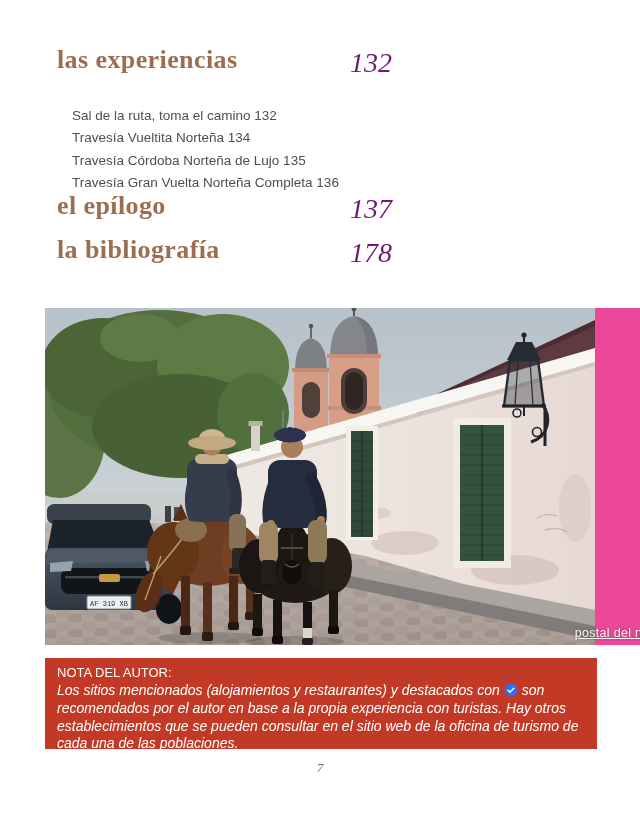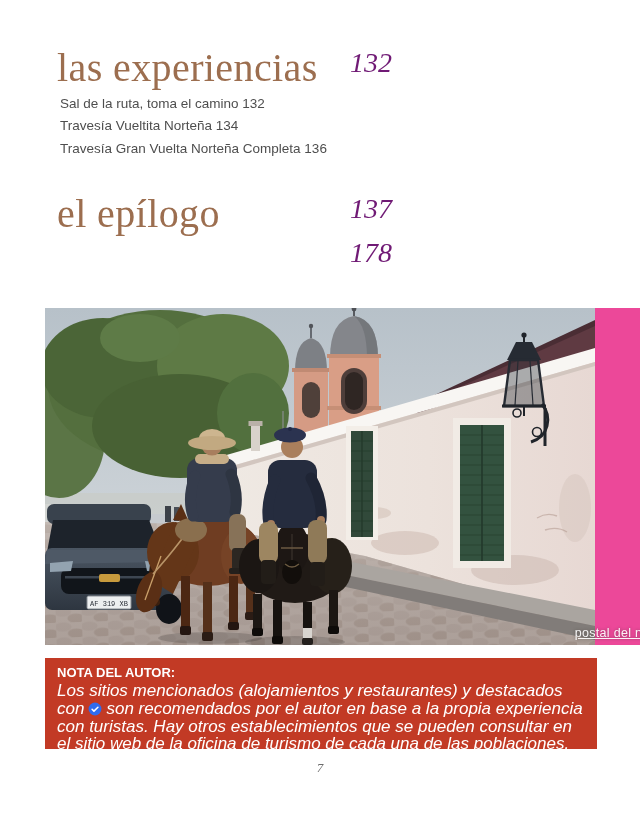--- a/index.html
+++ b/index.html
@@ -3,37 +3,37 @@
 <meta charset="utf-8">
 <style>
   html,body{margin:0;padding:0;background:#ffffff;}
   .page{position:relative;width:640px;height:828px;background:#ffffff;overflow:hidden;
         font-family:"Liberation Sans",sans-serif;}
   
   .toc-row{position:absolute;left:57px;width:420px;height:44px;}
   .toc-row.sec0{top:44px;}
   .toc-row.sec1{top:190px;}
   .toc-row.sec2{top:234px;}
-  .toc-row h2{margin:0;font-family:"Liberation Serif",serif;font-weight:400;
-              font-size:40px;line-height:1.2;color:#9c6e4f;letter-spacing:.4px;}
+  .toc-row h2{margin:0;font-family:"Liberation Serif",serif;font-weight:700;
+              font-size:26px;line-height:1.2;color:#9c6e4f;letter-spacing:.4px;}
   .pagenum{position:absolute;left:293px;top:2px;font-family:"Liberation Serif",serif;
            font-style:italic;font-size:28px;line-height:1.2;color:#701a75;}
-  .toc-items{position:absolute;left:56px;top:89px;margin:4px;padding:0;list-style:none;}
+  .toc-items{position:absolute;left:56px;top:89px;margin:16px;padding:0;list-style:none;}
   .toc-items li{font-size:13.5px;line-height:22.3px;color:#4e4e4e;}
   
   .photo{position:absolute;left:45px;top:308px;width:622px;height:337px;margin:0;
          overflow:hidden;background:#ec4899;}
   .photo svg{display:block;}
   .photo figcaption{position:absolute;right:2px;bottom:5px;color:rgba(255,255,255,.93);
          font-size:12.5px;letter-spacing:.3px;text-shadow:0 0 3px rgba(60,50,45,.5);text-decoration:underline;}
   
   .note{position:absolute;left:45px;top:658px;width:552px;height:91px;box-sizing:border-box;
         background:#c23a25;color:#ffffff;padding:6px 12px 0 12px;}
-  .note-title{margin:0;font-weight:bold;font-size:13px;line-height:18px;}
-  .note-body{margin:0;font-style:italic;font-size:17px;line-height:17.8px;}
+  .note-title{margin:0;font-weight:normal;font-size:13px;line-height:18px;}
+  .note-body{margin:0;font-style:italic;font-size:14px;line-height:17.8px;}
   .check{display:inline-block;width:14px;height:14px;vertical-align:-2px;margin:0 4px;}
   .check svg{display:block;width:14px;height:14px;}
   
   .folio{position:absolute;left:0;top:760px;width:100%;text-align:center;
          font-family:"Liberation Serif",serif;font-style:italic;font-size:13px;color:#6b6b6b;}
 </style>
 </head>
 <body>
 
 <div class="page">
@@ -41,29 +41,31 @@
   <section>
 
     <div class="toc-row sec0">
       <h2>las experiencias</h2>
       <span class="pagenum">132</span>
     </div>
 
     <ul class="toc-items">
       <li>Sal de la ruta, toma el camino 132</li>
       <li>Travesía Vueltita Norteña 134</li>
+      <li>Travesía Córdoba Norteña de Lujo 135</li>
       <li>Travesía Gran Vuelta Norteña Completa 136</li>
     </ul>
 
     <div class="toc-row sec1">
       <h2>el epílogo</h2>
       <span class="pagenum">137</span>
     </div>
 
     <div class="toc-row sec2">
+      <h2>la bibliografía</h2>
       <span class="pagenum">178</span>
     </div>
   </section>
 
   <figure class="photo">
     <svg width="550" height="337" viewBox="0 0 550 337">
       <defs>
         <linearGradient id="sky" x1="0" y1="0" x2="0" y2="1">
           <stop offset="0" stop-color="#b7c1c9"></stop>
             <stop offset="1" stop-color="#d9dde0"></stop>

